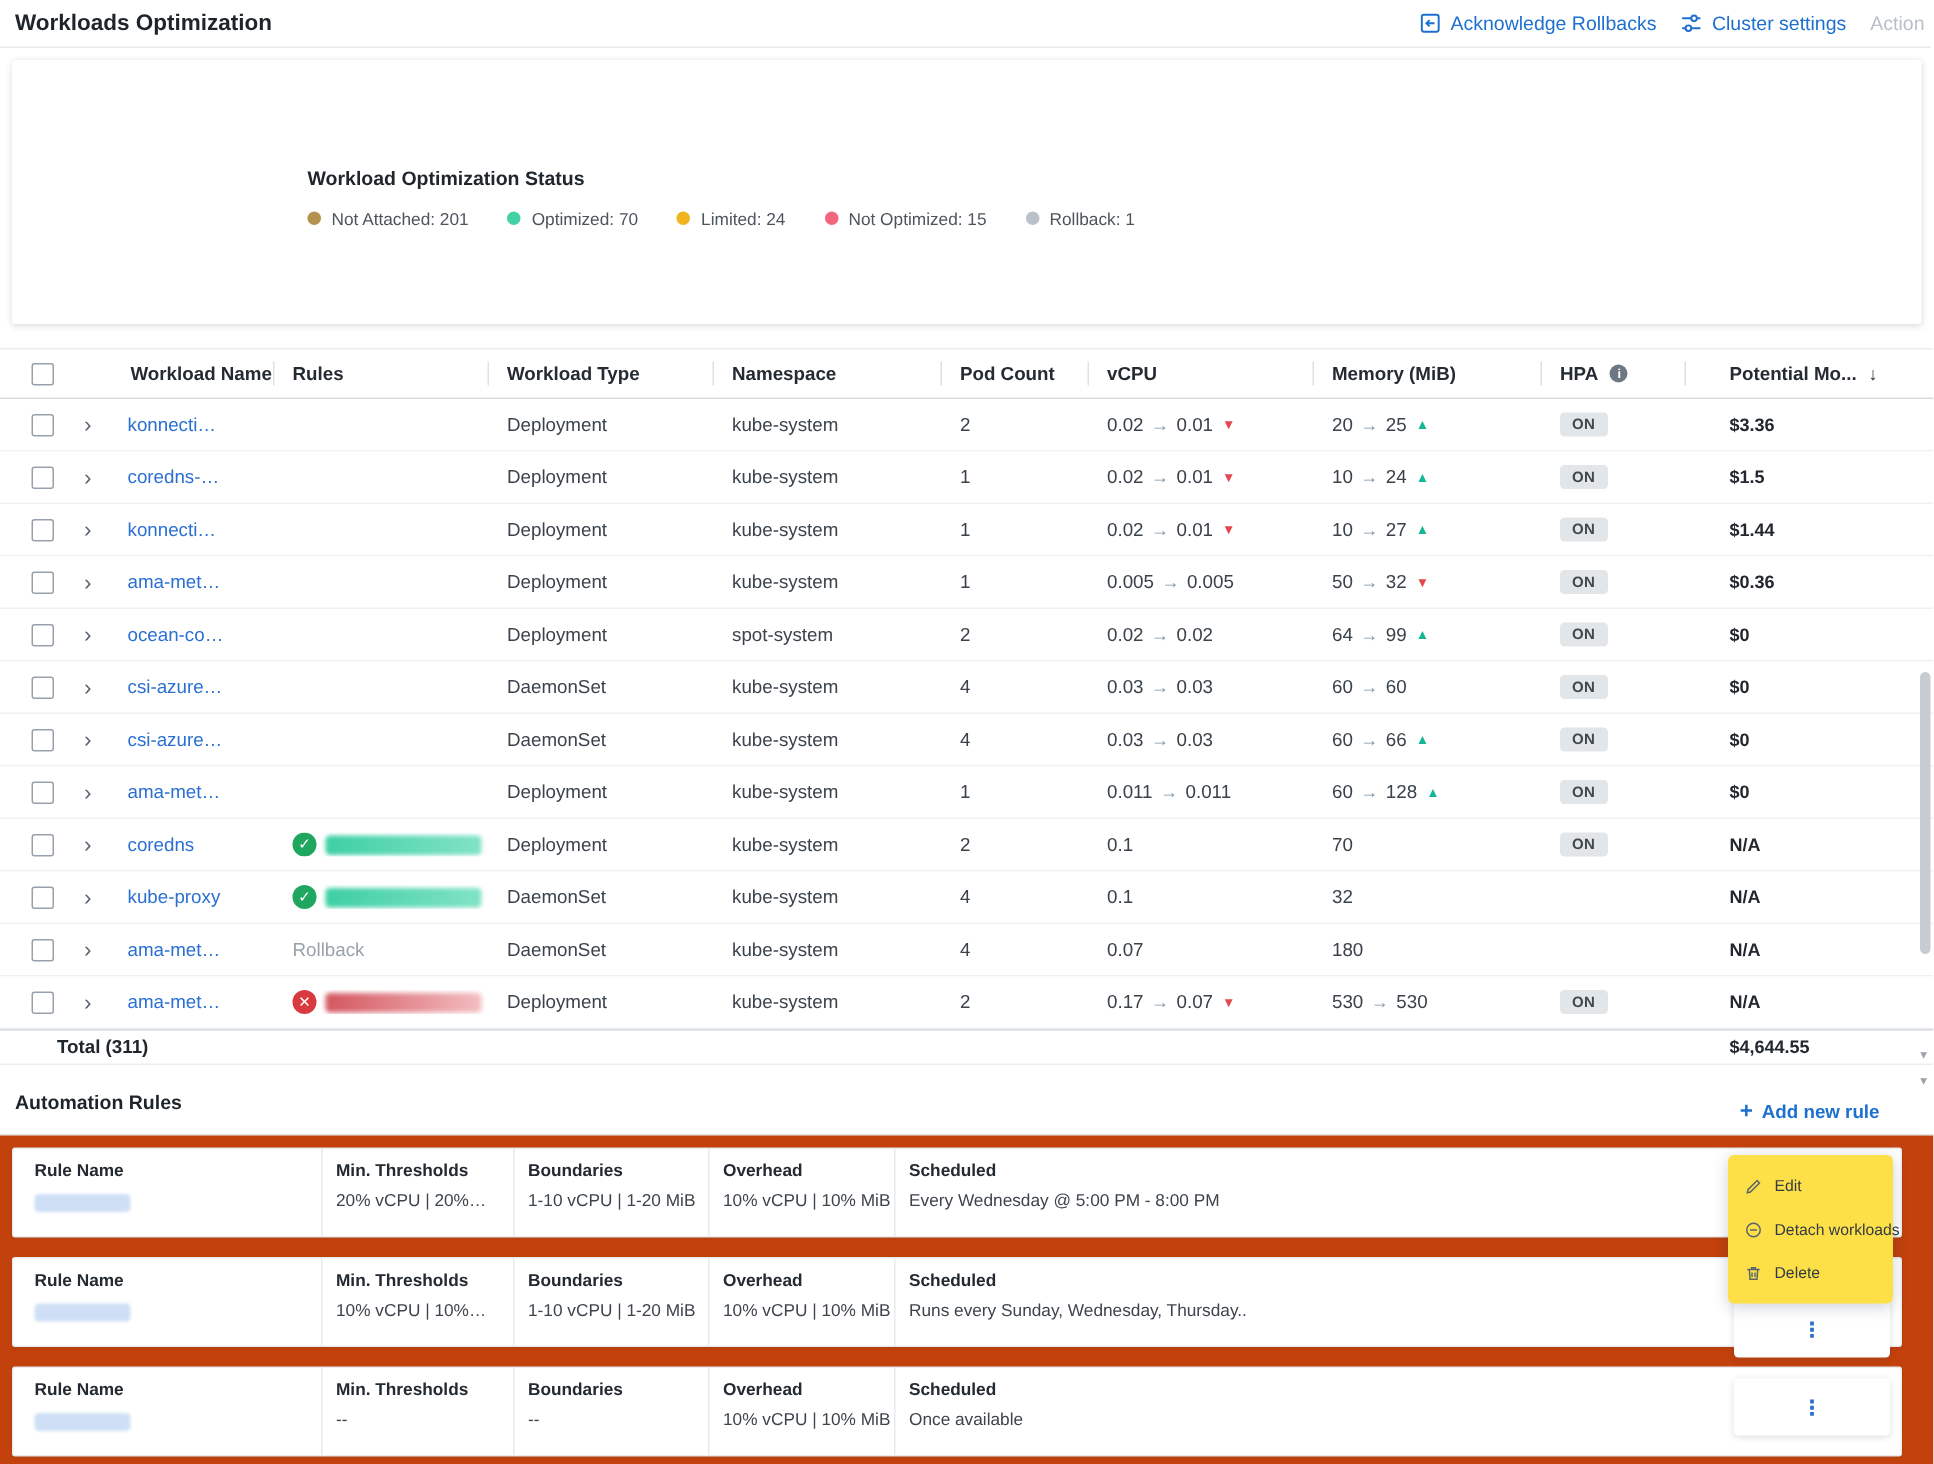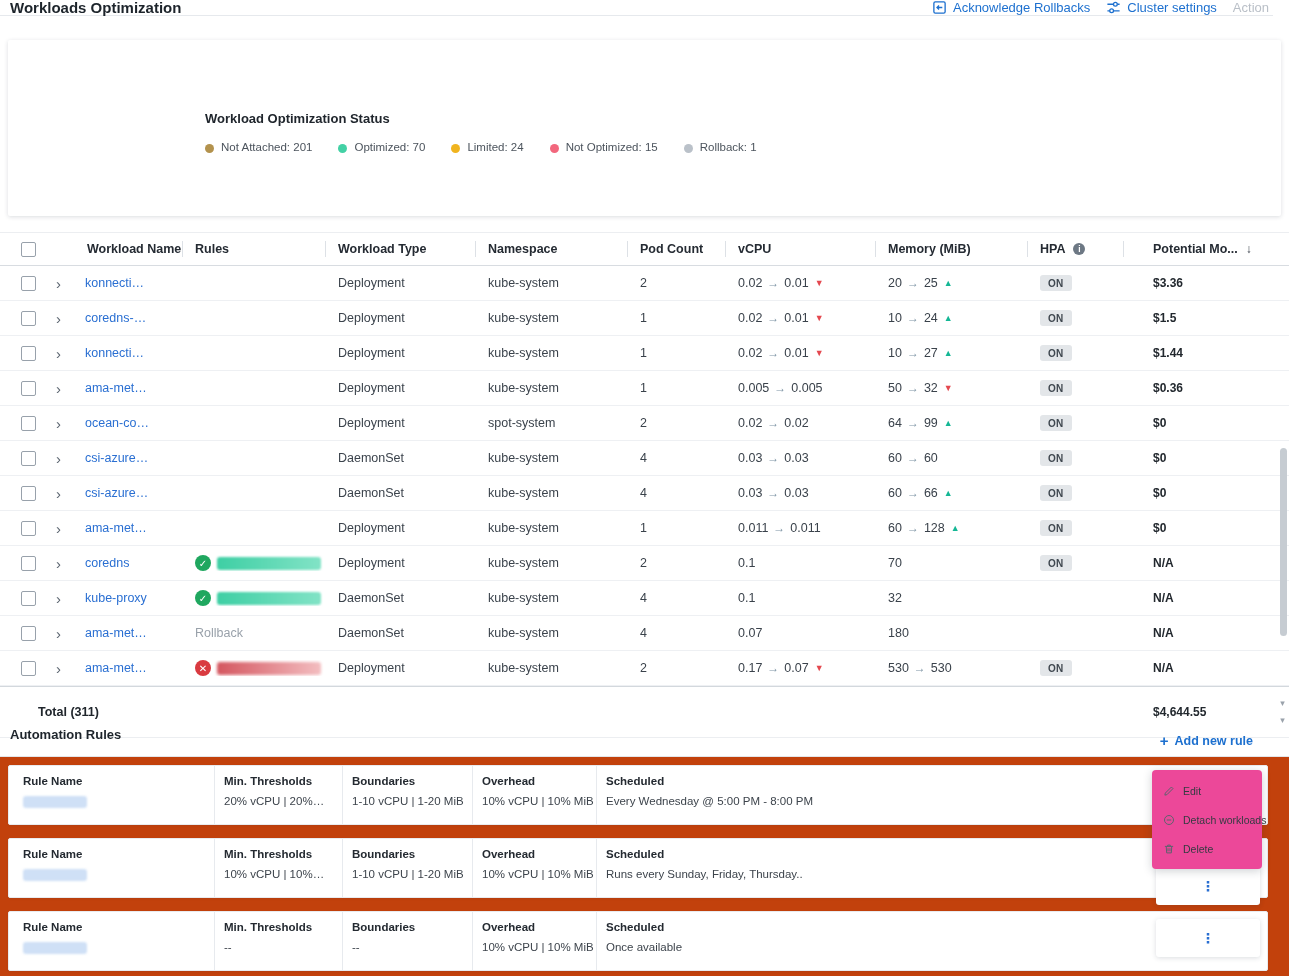--- a/index.html
+++ b/index.html
@@ -1,35 +1,35 @@
 <!DOCTYPE html>
 <html><head>
 <meta charset="utf-8">
 <style>
   *{box-sizing:border-box;margin:0;padding:0}
   html,body{width:1289px;height:976px}
   body{position:relative;font-family:"Liberation Sans","DejaVu Sans",sans-serif;background:#fff;color:#333;overflow:hidden}
 
   
-  .topbar{position:absolute;top:0;left:0;right:16px;height:16px;background:#fff;border-bottom:1px solid #e6e9ed;display:flex;align-items:center;padding:0 4px 0 10px;z-index:6}
+  .topbar{position:absolute;top:0;left:0;right:2px;height:32px;background:#fff;border-bottom:1px solid #e6e9ed;display:flex;align-items:center;padding:0 4px 0 10px;z-index:6}
   .page-title{font-size:15px;font-weight:bold;color:#1d242b}
   .topbar-actions{margin-left:auto;display:flex;align-items:center;gap:16px;white-space:nowrap}
   .top-link{display:flex;align-items:center;gap:6px;color:#1d70cf;font-size:13px;font-weight:500;cursor:pointer}
   .top-link.disabled{color:#b9bfc7}
   .top-link svg{display:block}
 
   
   .summary-card{position:absolute;top:40px;left:8px;right:8px;height:176px;background:#fff;box-shadow:0 1px 4px rgba(31,45,61,.16);border-radius:2px}
   .donut{position:absolute;left:44px;top:31px;width:116px;height:116px;border-radius:50%;background:#b3924d}
   .donut::after{content:"";position:absolute;inset:13px;background:#fff;border-radius:50%;z-index:1}
   .donut-center{position:absolute;inset:0;z-index:2;display:flex;flex-direction:column;align-items:center;justify-content:center;font-size:13.5px;color:#2e353c;line-height:1.5}
   .legend-block{position:absolute;left:197px;top:71px}
   .legend-title{font-size:13px;font-weight:bold;color:#20262d}
   .legend-items{display:flex;align-items:center;gap:26px;margin-top:15px}
-  .legend-item{display:flex;align-items:flex-end;gap:7px;font-size:11.5px;color:#4c545d;white-space:nowrap}
+  .legend-item{display:flex;align-items:flex-start;gap:7px;font-size:11.5px;color:#4c545d;white-space:nowrap}
   .legend-dot{width:9px;height:9px;border-radius:50%;flex:0 0 auto}
 
   
   .table-card{position:absolute;top:232px;left:0;right:0;background:#fff;border-top:1px solid #eceef1}
   .grid-row{display:grid;grid-template-columns:46px 28px 108px 143px 150px 152px 98px 150px 152px 96px 1fr;align-items:center}
   .thead{height:33px;border-bottom:1px solid #d8dce1;font-weight:bold;font-size:12.5px;color:#252b33}
   .th{padding-left:13px;position:relative;display:flex;align-items:center;height:100%}
   .th.sep::before{content:"";position:absolute;left:0;top:50%;transform:translateY(-50%);width:1px;height:16px;background:#dde1e6}
   .trow{height:35px;border-bottom:1px solid #eef0f3;font-size:12.5px;color:#3a424b;background:#fff}
   .c-check{display:flex;align-items:center;padding-left:21px}
@@ -48,21 +48,21 @@
   .c-type,.c-ns{padding-left:13px;color:#3b434c}
   .c-pod{padding-left:13px}
   .c-vcpu,.c-mem{display:flex;align-items:center;padding-left:13px;white-space:nowrap}
   .arrow{color:#7f95a5;margin:0 5px;font-size:12px}
   .tri{font-size:9px;margin-left:6px;line-height:1}
   .tri.up{color:#14b795}
   .tri.down{color:#e4484f}
   .c-hpa{padding-left:13px}
   .hpa-badge{display:inline-block;background:#e3e6e9;color:#3f474f;font-size:10px;font-weight:bold;padding:2.5px 8px;border-radius:3px;letter-spacing:.3px}
   .c-pot{padding-left:30px;font-weight:bold;color:#22282e;font-size:12px}
-  .total-row{height:52px;border-top:1px solid #d3d8dd;border-bottom:1px solid #eceef1;font-weight:bold}
+  .total-row{height:24px;border-top:1px solid #d3d8dd;border-bottom:1px solid #eceef1;font-weight:bold}
   .total-label{grid-column:1/5;padding-left:38px;font-size:12.5px;color:#20262c}
   .info-icon{width:12px;height:12px;border-radius:50%;background:#6d7884;color:#fff;font-size:8.5px;font-weight:bold;display:inline-flex;align-items:center;justify-content:center;margin-left:8px;font-style:normal;cursor:pointer}
   .sort-icon{margin-left:8px;color:#39404a;font-size:12px;font-weight:bold;cursor:pointer}
 
   
   .v-scrollbar{position:absolute;top:252px;right:2px;width:7px;height:434px;z-index:4}
   .v-thumb{position:absolute;top:196px;left:0;width:7px;height:188px;background:#c6ccd2;border-radius:4px;cursor:pointer}
   .scroll-arrows{position:absolute;top:695px;right:1px;width:11px;text-align:center;color:#9aa2ab;font-size:9px;line-height:1.9;z-index:4}
 
   
@@ -76,21 +76,21 @@
   .rc-col.sep{border-left:1px solid #e7eaee}
   .rc-name{padding-left:14px}
   .rc-label{font-size:11.5px;font-weight:bold;color:#242a31}
   .rc-value{font-size:11.5px;color:#3d444c;margin-top:8px}
   .rc-pill{width:64px;height:12px;border-radius:3px;background:#cfe0f6;filter:blur(1px);margin-top:9px}
   .rc-actions{display:flex;align-items:center;justify-content:center}
 
   
   .kebab-box{position:absolute;right:29px;width:104px;height:38px;background:#fff;border-radius:3px;box-shadow:0 1px 5px rgba(31,45,61,.16);display:flex;align-items:center;justify-content:center;z-index:8}
   .kebab{color:#2a6fd2;font-weight:bold;font-size:14px;cursor:pointer;line-height:1}
-  .context-menu{position:absolute;top:770px;right:27px;width:110px;background:#ec4899;border-radius:4px;box-shadow:0 2px 10px rgba(31,45,61,.22);padding:6px 0;z-index:10}
+  .context-menu{position:absolute;top:770px;right:27px;width:110px;background:#fde047;border-radius:4px;box-shadow:0 2px 10px rgba(31,45,61,.22);padding:6px 0;z-index:10}
   .menu-item{display:flex;align-items:center;gap:8px;height:29px;padding:0 11px;font-size:10.5px;color:#343b42;cursor:pointer;white-space:nowrap}
   .menu-item svg{display:block;flex:0 0 auto}
 </style>
 </head>
 <body>
 
 <div class="topbar">
   <div class="page-title">Workloads Optimization</div>
   <div class="topbar-actions">
     <div class="top-link">
@@ -518,21 +518,21 @@
       <div class="rc-col sep">
         <div class="rc-label">Boundaries</div>
         <div class="rc-value">1-10 vCPU | 1-20 MiB</div>
       </div>
       <div class="rc-col sep">
         <div class="rc-label">Overhead</div>
         <div class="rc-value">10% vCPU | 10% MiB</div>
       </div>
       <div class="rc-col sep">
         <div class="rc-label">Scheduled</div>
-        <div class="rc-value">Runs every Sunday, Friday, Thursday..</div>
+        <div class="rc-value">Runs every Sunday, Wednesday, Thursday..</div>
       </div>
       <div class="rc-actions"></div>
     </div>
     <div class="rule-card" style="top: 154px;">
       <div class="rc-col rc-name">
         <div class="rc-label">Rule Name</div>
         <div class="rc-pill"></div>
       </div>
       <div class="rc-col sep">
         <div class="rc-label">Min. Thresholds</div>

